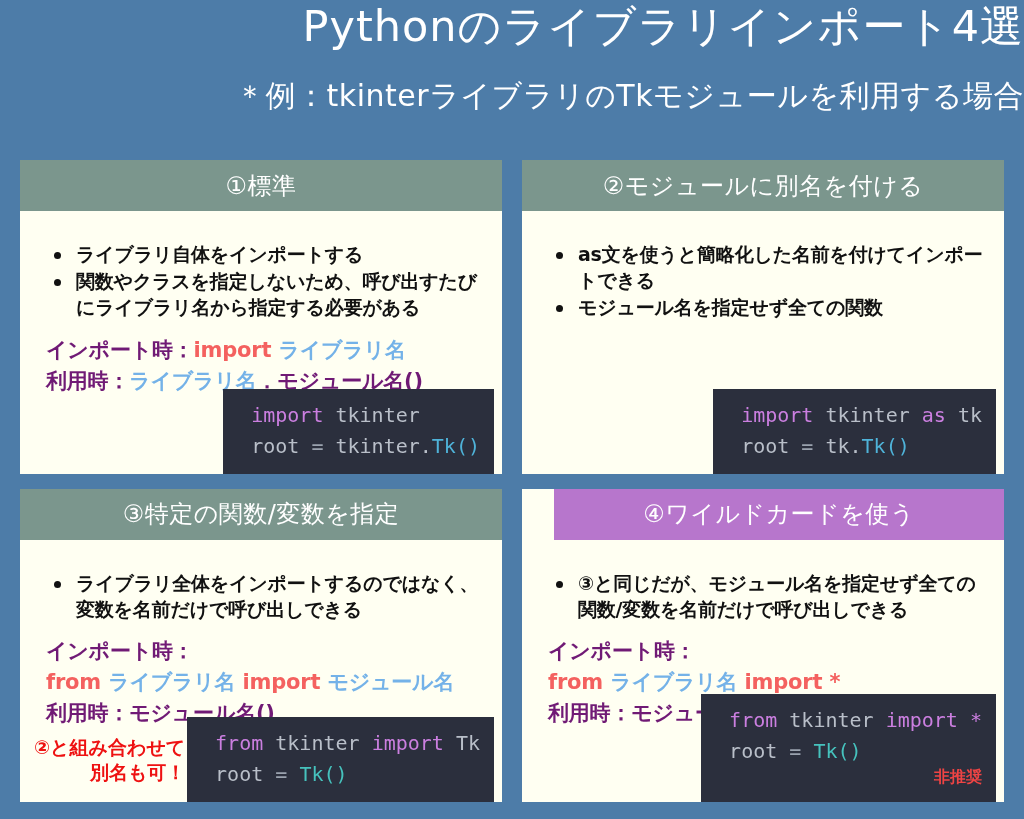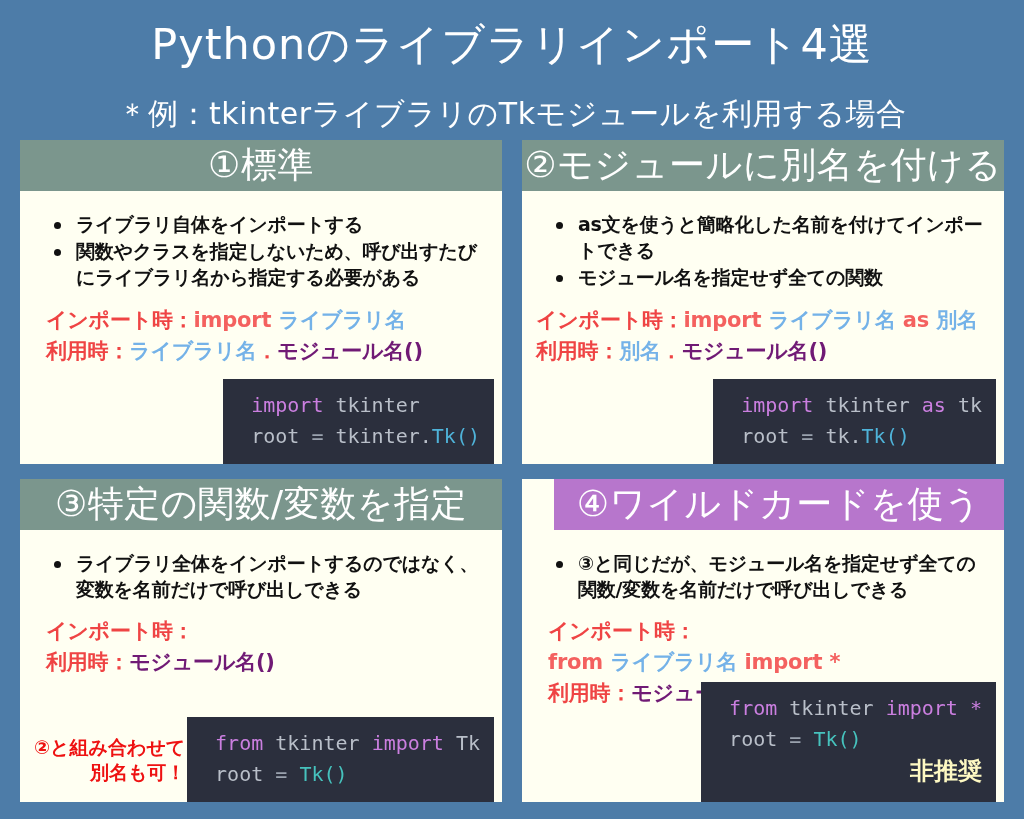--- a/index.html
+++ b/index.html
@@ -18,24 +18,23 @@
     width: 1024px;
     height: 819px;
     position: relative;
     background: #4d7ca8;
     display: flex;
     flex-direction: column;
   }
 
   
   .header {
-    padding-top: 18px;
-    text-align: center;
+    text-align: right;
     flex: 0 0 auto;
-    height: 140px;
+    height: 160px;
   }
   .header h1 {
     color: #ffffff;
     font-size: 43px;
     line-height: 1.25;
     font-weight: 400;
     letter-spacing: 1px;
     white-space: nowrap;
   }
   .header h2 {
@@ -67,32 +66,32 @@
     overflow: hidden;
   }
 
   .card-header {
     height: 51px;
     flex: 0 0 51px;
     display: flex;
     align-items: center;
     justify-content: center;
     color: #ffffff;
-    font-size: 36px;
+    font-size: 24px;
     font-weight: 400;
     letter-spacing: 0.5px;
     white-space: nowrap;
   }
   .hdr-green  { background: #7b968d; }
   .hdr-purple { background: #b776cc; margin-left: 32px; }
 
   .card-body {
     flex: 1 1 auto;
     position: relative;
-    padding: 20px 14px 0 14px;
+    padding: 30px 14px 0 14px;
   }
 
   
   ul.bullets {
     list-style: none;
     margin: 0 0 0 18px;
   }
   ul.bullets li {
     position: relative;
     padding-left: 24px;
@@ -120,21 +119,21 @@
     margin-left: 12px;
   }
   .syntax .line {
     font-size: 21px;
     font-weight: bold;
     line-height: 1.48;
     color: #111111;
     white-space: nowrap;
     letter-spacing: -0.2px;
   }
-  .k-label  { color: #ef4444; }
+  .k-label  { color: #701a75; }
   .k-kw     { color: #f4615f; font-weight: bold; }
   .k-lib    { color: #74b2e8; font-weight: bold; }
   .k-mod    { color: #701a75; font-weight: bold; }
   .k-note   { color: #ee1111; font-weight: bold; }
 
   
   .codeblock {
     position: absolute;
     right: 8px;
     bottom: 0;
@@ -144,24 +143,24 @@
     font-size: 20px;
     line-height: 1.55;
     white-space: nowrap;
   }
   .codeblock .cl { color: #b9bfc9; }
   .c-kw   { color: #cb7fe0; }
   .c-cls  { color: #4fb3d9; }
   .c-teal { color: #46c2bd; }
   .c-op   { color: #9aa2ae; }
   .c-warn {
-    color: #fef9c3;
+    color: #ef4444;
     font-family: "DejaVu Sans", "Liberation Sans", sans-serif;
     font-weight: bold;
-    font-size: 24px;
+    font-size: 16px;
   }
   .warn-row {
     display: flex;
     justify-content: flex-end;
     margin-top: -2px;
   }
 
   
   .side-note {
     position: absolute;
@@ -218,28 +217,20 @@
       </div>
     </div>
 
     <div class="card">
       <div class="card-header hdr-green">②モジュールに別名を付ける</div>
       <div class="card-body">
         <ul class="bullets">
           <li>as文を使うと簡略化した名前を付けてインポートできる</li>
           <li>モジュール名を指定せず全ての関数</li>
         </ul>
-        <div class="syntax" style="margin-left:0">
-          <div class="line">
-            <span class="k-label">インポート時：</span><span class="k-kw">import</span>&nbsp;<span class="k-lib">ライブラリ名</span>&nbsp;<span class="k-kw">as</span>&nbsp;<span class="k-lib">別名</span>
-          </div>
-          <div class="line">
-            <span class="k-label">利用時：</span><span class="k-lib">別名</span><span class="k-label">．</span><span class="k-mod">モジュール名()</span>
-          </div>
-        </div>
         <div class="codeblock cb-2">
           <div class="cl">
             <span class="c-kw">import</span><span> tkinter </span><span class="c-kw">as</span><span> tk</span>
           </div>
           <div class="cl">
             <span>root</span><span class="c-op"> = </span><span>tk.</span><span class="c-cls">Tk()</span>
           </div>
         </div>
       </div>
     </div>
@@ -248,20 +239,23 @@
       <div class="card-header hdr-green">③特定の関数/変数を指定</div>
       <div class="card-body">
         <ul class="bullets">
           <li>ライブラリ全体をインポートするのではなく、変数を名前だけで呼び出しできる</li>
         </ul>
         <div class="syntax">
           <div class="line">
             <span class="k-label">インポート時：</span>
           </div>
           <div class="line">
+            <span class="k-kw">from</span>&nbsp;<span class="k-lib">ライブラリ名</span>&nbsp;<span class="k-kw">import</span>&nbsp;<span class="k-lib">モジュール名</span>
+          </div>
+          <div class="line">
             <span class="k-label">利用時：</span><span class="k-mod">モジュール名()</span>
           </div>
         </div>
         <div class="side-note" style="white-space:pre-line">②と組み合わせて
 別名も可！</div>
         <div class="codeblock cb-3">
           <div class="cl">
             <span class="c-kw">from</span><span> tkinter </span><span class="c-kw">import</span><span> Tk</span>
           </div>
           <div class="cl">

